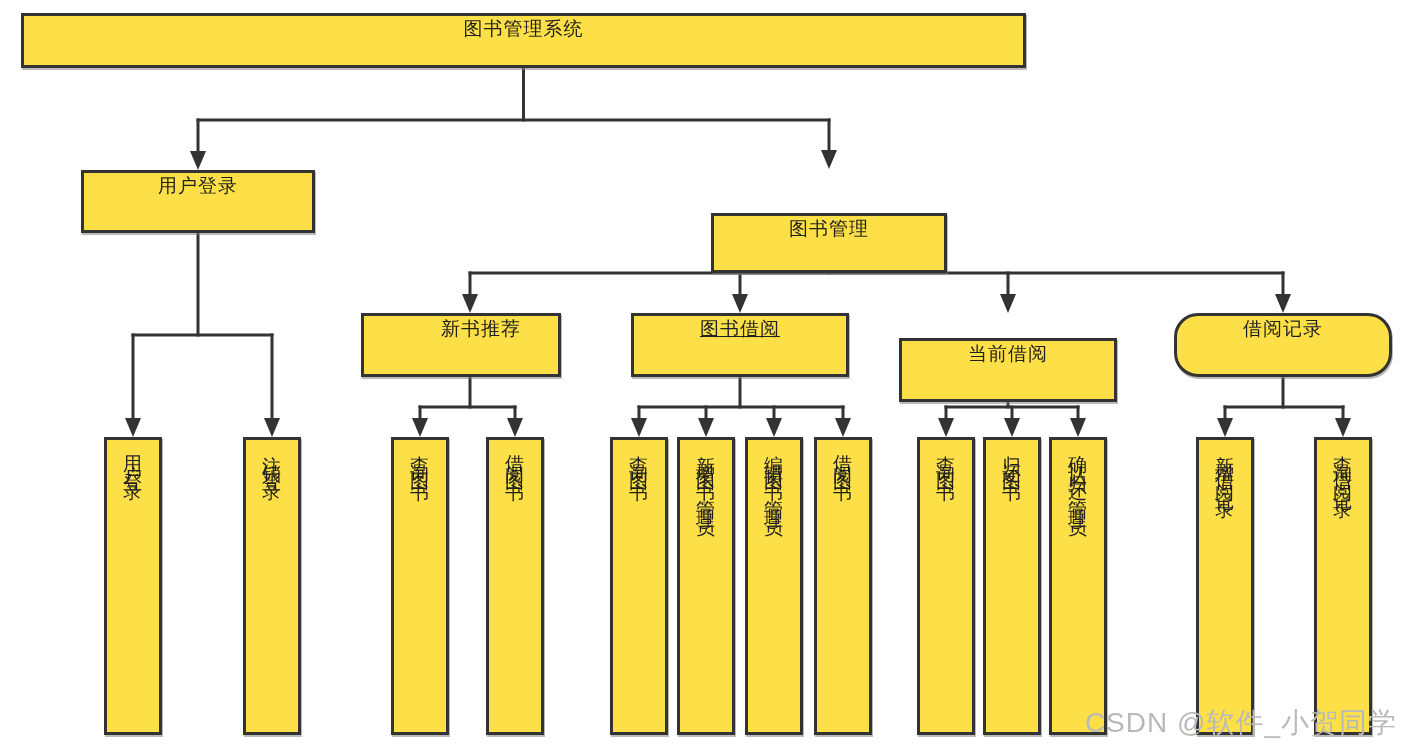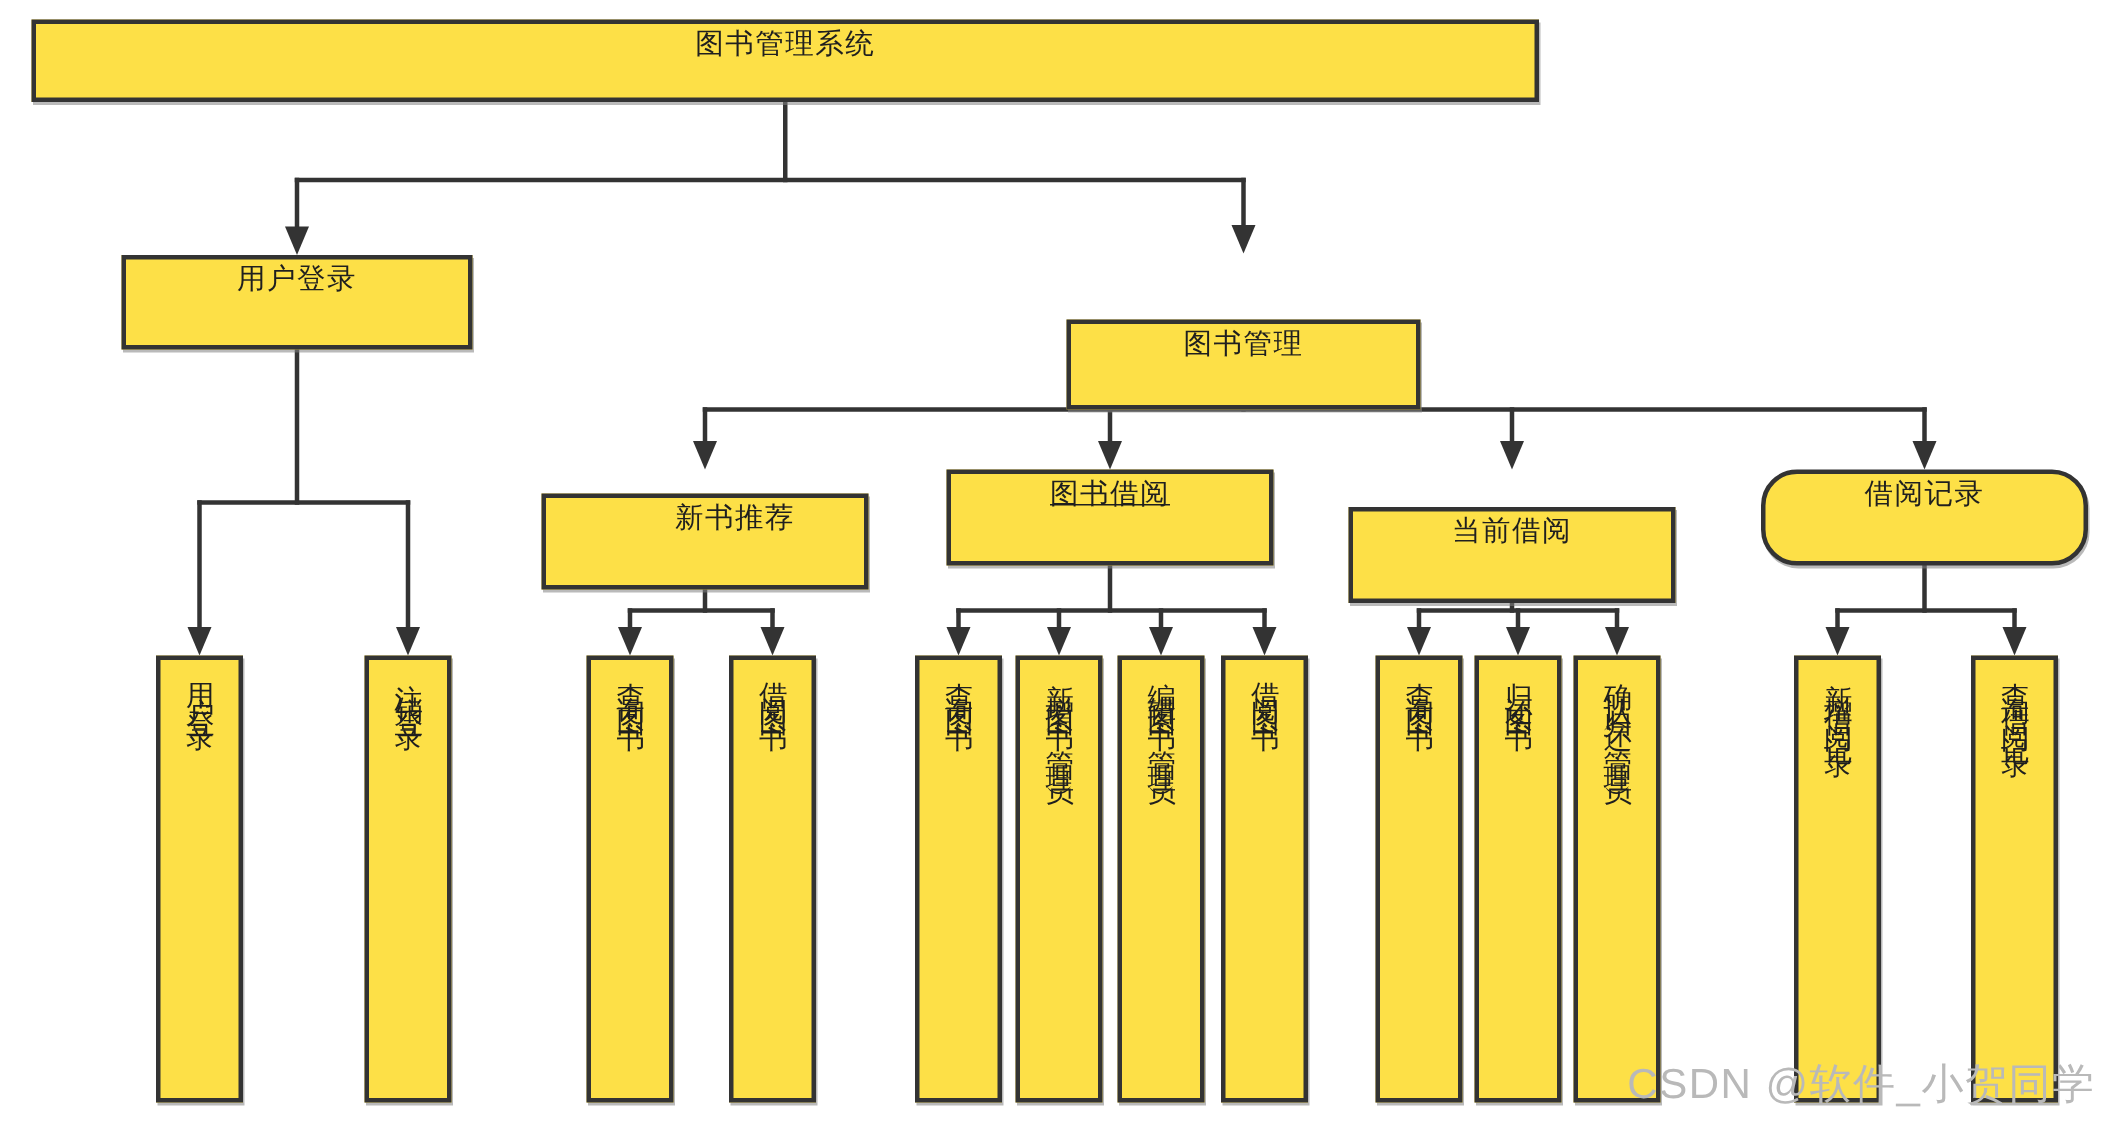--- a/index.html
+++ b/index.html
@@ -118,21 +118,21 @@
   <div class="watermark">CSDN @软件_小贺同学</div>
 <div class="node" style="left: 21px; top: 13px; width: 1005px; height: 55px;">
       <span class="label">图书管理系统</span>
     </div>
     <div class="node" style="left: 81px; top: 170px; width: 234px; height: 63px;">
       <span class="label">用户登录</span>
     </div>
     <div class="node" style="left: 711px; top: 169px; width: 236px; height: 60px; margin-top: 44px;">
       <span class="label">图书管理</span>
     </div>
-    <div class="node" style="left: 361px; top: 329px; width: 218px; height: 64px; padding-left: 40px;">
+    <div class="node" style="left: 361px; top: 313px; width: 200px; height: 64px; padding-left: 40px;">
       <span class="label">新书推荐</span>
     </div>
     <div class="node" style="left: 631px; top: 313px; width: 218px; height: 64px; text-decoration: underline;">
       <span class="label">图书借阅</span>
     </div>
     <div class="node" style="left: 899px; top: 313px; width: 218px; height: 64px; margin-top: 25px;">
       <span class="label">当前借阅</span>
     </div>
     <div class="node" style="left: 1174px; top: 313px; width: 218px; height: 64px; border-radius: 24px;">
       <span class="label">借阅记录</span>

